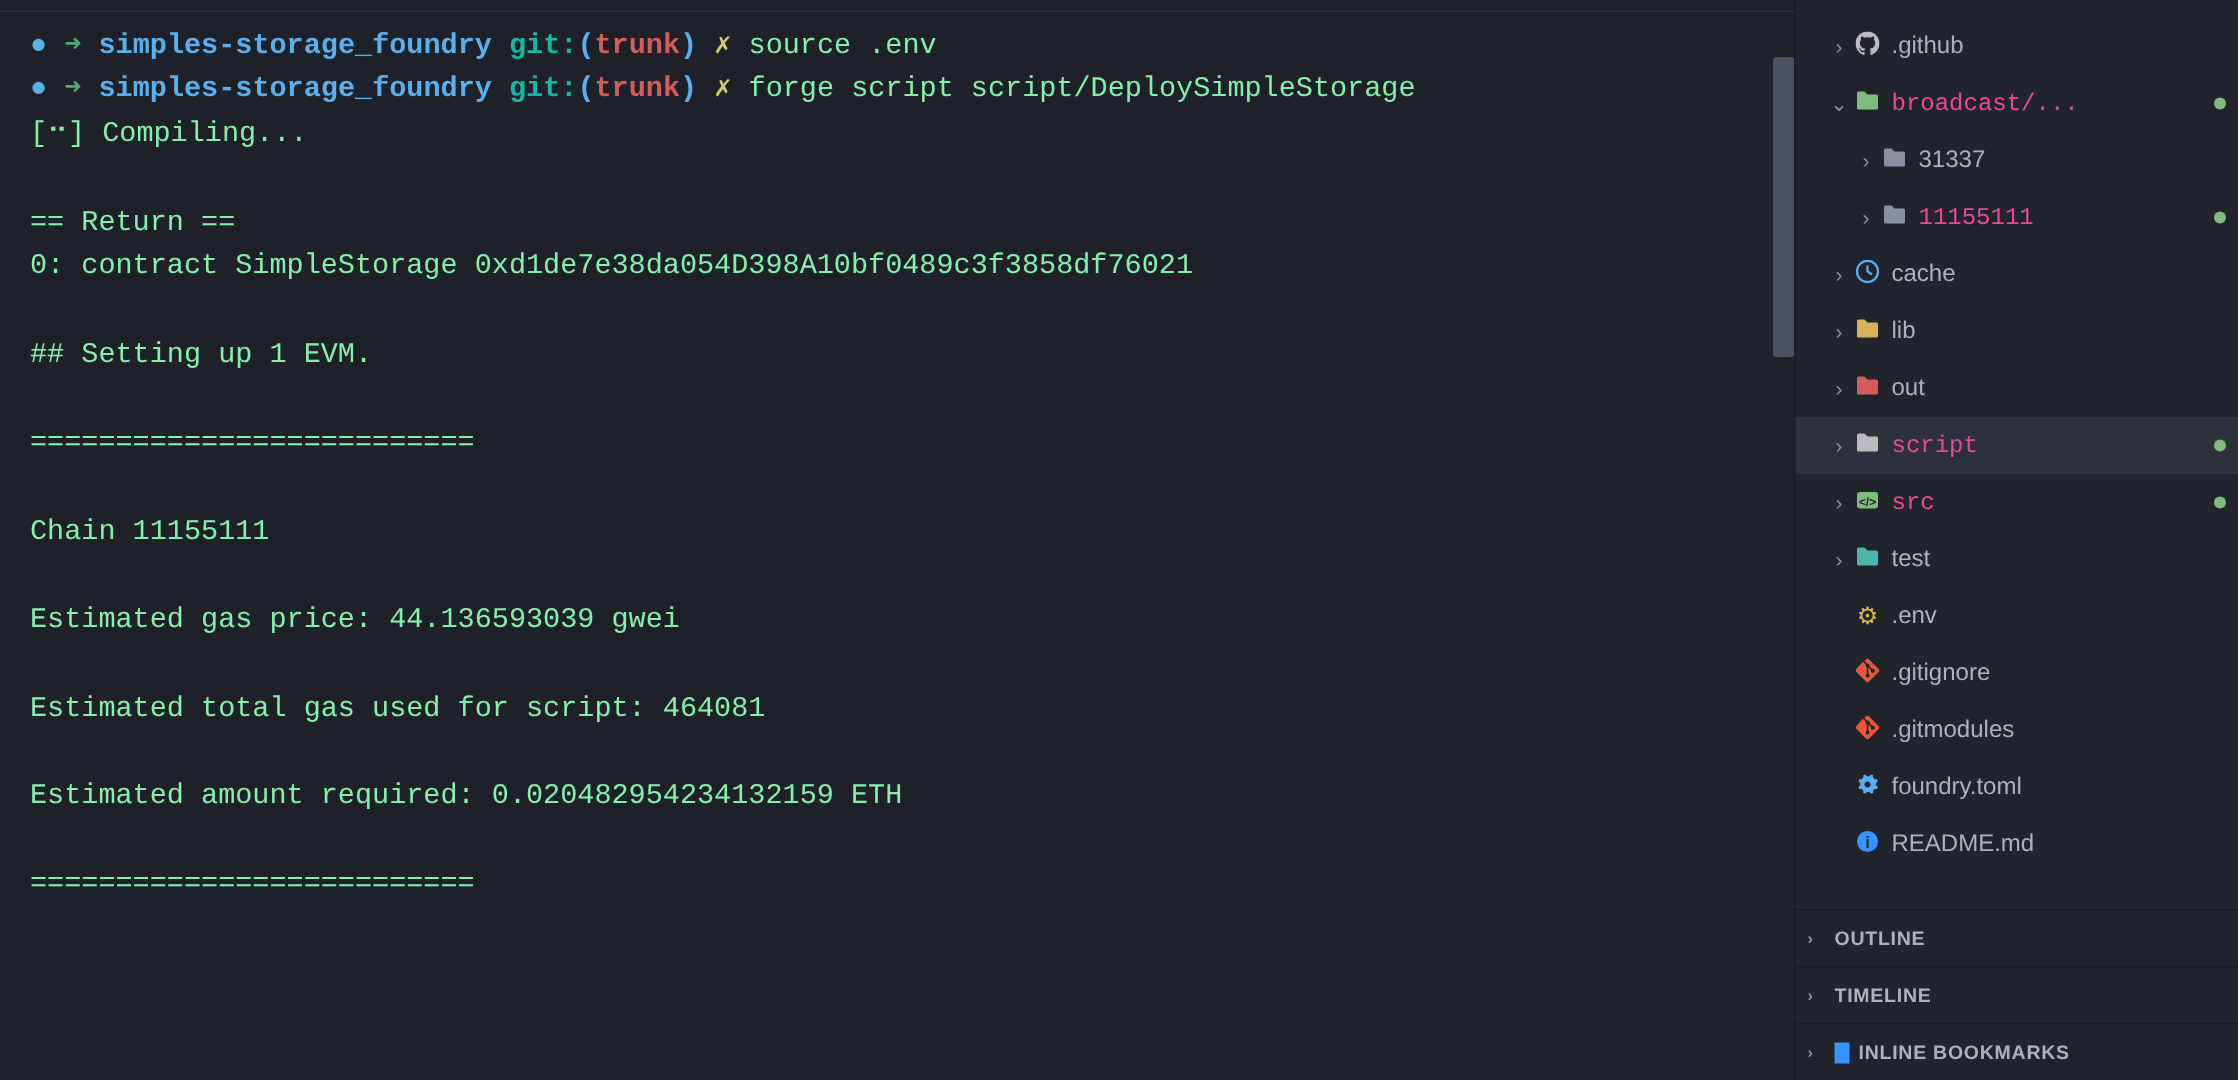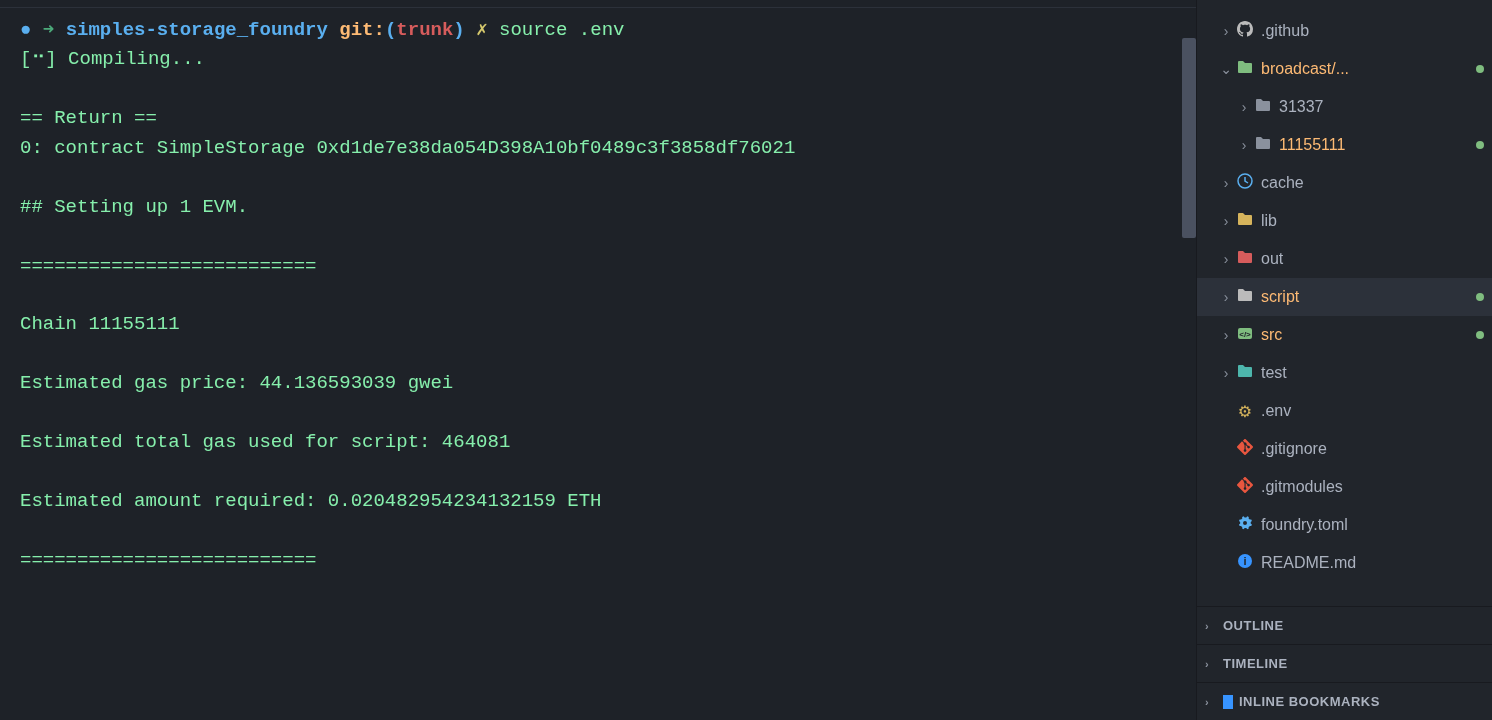--- a/index.html
+++ b/index.html
@@ -63,21 +63,21 @@
       color: #5aafef;
     }
     .arrow {
       color: #4caa7a;
     }
     .path {
       color: #5aafef;
       font-weight: bold;
     }
     .git-text {
-      color: #fdba74;
+      color: #14b8a6;
       font-weight: bold;
     }
     .branch-paren {
       color: #5aafef;
       font-weight: bold;
     }
     .branch {
       color: #d65c5c;
       font-weight: bold;
     }
@@ -136,21 +136,22 @@
       margin-right: 6px;
     }
     .tree-item .label {
       color: #abb2bf;
       flex: 1;
       white-space: nowrap;
       overflow: hidden;
       text-overflow: ellipsis;
     }
     .tree-item .label.green {
-      color: #fdba74;
+      color: #ec4899;
+      font-family: Liberation Mono, monospace;
     }
     .tree-item .dot {
       width: 8px;
       height: 8px;
       border-radius: 50%;
       background: #7fbd7f;
       margin-left: auto;
     }
     .indent-1 { padding-left: 20px; }
     .indent-2 { padding-left: 38px; }
@@ -189,20 +190,21 @@
     .clock-icon svg { fill: #5aafef; }
   </style>
 </head>
 <body>
 
 <div class="terminal-panel">
   <div class="terminal-header"></div>
   <div class="terminal-content">
     <div class="scrollbar"></div>
     <div class="prompt-line"><span class="bullet">●</span> <span class="arrow">➜ </span> <span class="path">simples-storage_foundry</span> <span class="git-text">git:</span><span class="branch-paren">(</span><span class="branch">trunk</span><span class="branch-paren">)</span> <span class="cross">✗</span> <span class="cmd">source .env</span></div>
+    <div class="prompt-line"><span class="bullet">●</span> <span class="arrow">➜ </span> <span class="path">simples-storage_foundry</span> <span class="git-text">git:</span><span class="branch-paren">(</span><span class="branch">trunk</span><span class="branch-paren">)</span> <span class="cross">✗</span> <span class="cmd">forge script script/DeploySimpleStorage</span></div>
     <div class="terminal-line cmd">[⠒] Compiling...</div>
     <div class="terminal-line">&nbsp;</div>
     <div class="terminal-line cmd">== Return ==</div>
     <div class="terminal-line cmd">0: contract SimpleStorage 0xd1de7e38da054D398A10bf0489c3f3858df76021</div>
     <div class="terminal-line">&nbsp;</div>
     <div class="terminal-line cmd">## Setting up 1 EVM.</div>
     <div class="terminal-line">&nbsp;</div>
     <div class="terminal-line cmd">==========================</div>
     <div class="terminal-line">&nbsp;</div>
     <div class="terminal-line cmd">Chain 11155111</div>

